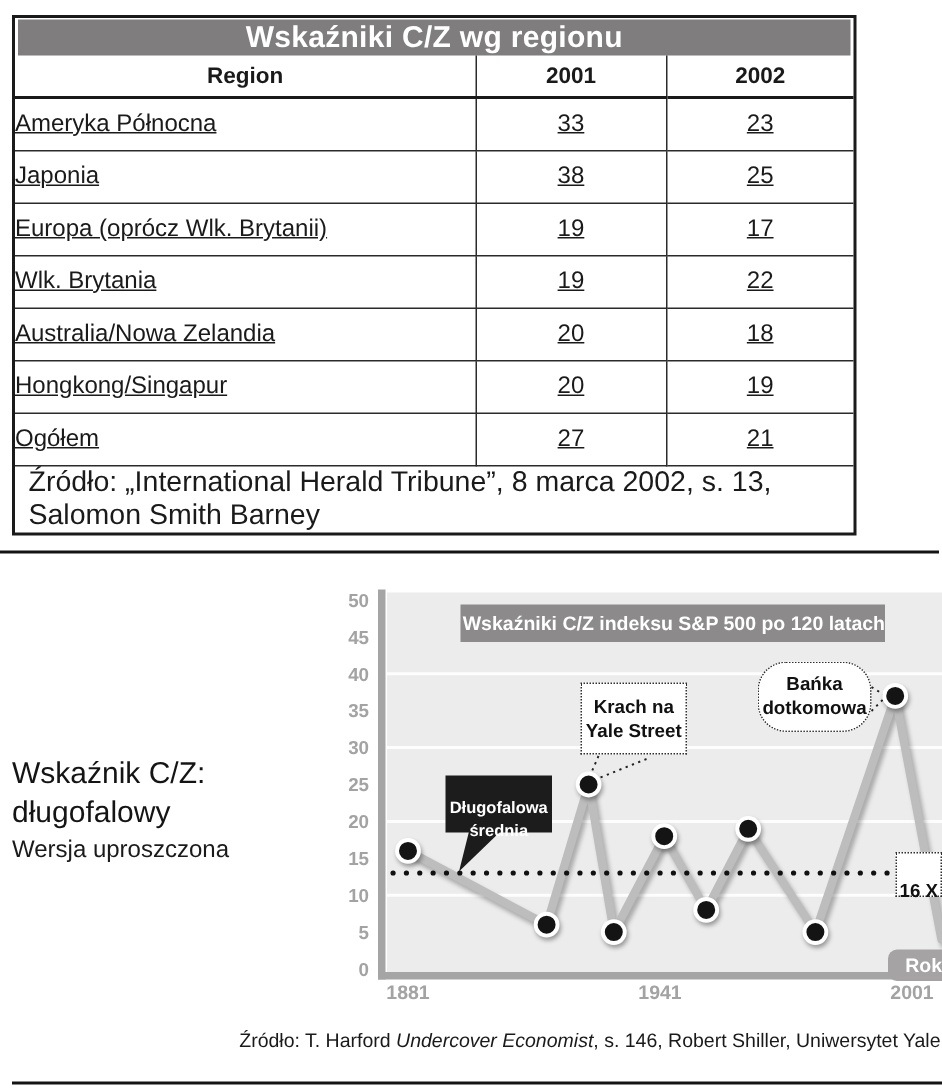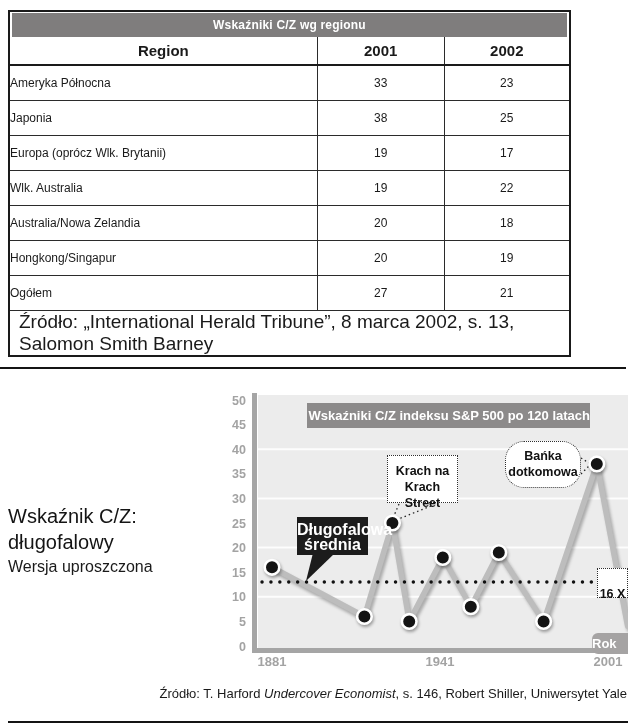--- a/index.html
+++ b/index.html
@@ -2,28 +2,28 @@
 <html><head>
 <meta charset="utf-8">
 <style>
   html,body{margin:0;padding:0;background:#fff;}
   .page{position:relative;width:628px;height:727px;background:#fff;overflow:hidden;
         font-family:"Liberation Sans","DejaVu Sans",sans-serif;color:#1a1a1a;}
 
   
   .tbl-wrap{position:absolute;left:8px;top:10px;width:559px;border:2px solid #1a1a1a;background:#fff;}
   .tbl-title{margin:1px 2px 0 2px;height:24px;line-height:24px;text-align:center;
-             background:#7f7d7d;color:#fff;font-weight:bold;font-size:12px;letter-spacing:.2px;}
+             background:#7f7d7d;color:#fff;font-weight:bold;font-size:20px;letter-spacing:.2px;}
   table.pe{border-collapse:collapse;width:100%;table-layout:fixed;border-radius:31px;}
   table.pe th,table.pe td{border:1.5px solid #2b2b2b;padding:0;}
   table.pe th:first-child,table.pe td:first-child{border-left:none;}
   table.pe th:last-child,table.pe td:last-child{border-right:none;}
   table.pe thead th{border-top:none;border-bottom:2px solid #1a1a1a;height:27px;
                     font-size:15px;font-weight:bold;text-align:center;}
-  table.pe tbody td{height:34px;font-size:12px;}
+  table.pe tbody td{height:34px;font-size:16px;text-decoration:underline;}
   td.c-region{text-align:left;padding-left:9px;}
   td.c-num{text-align:center;}
   table.pe tfoot td{border:none;border-top:1.5px solid #2b2b2b;height:35px;
                     font-size:19px;text-align:left;padding-left:9px;}
 
   
   .divider{position:absolute;background:#141414;height:2px;}
   .div-top{left:0;top:367px;width:626px;}
   .div-bottom{left:8px;top:721px;width:620px;}
 
@@ -36,24 +36,24 @@
   .chart{position:absolute;left:0;top:385px;width:628px;height:292px;}
   #chart-svg{position:absolute;left:0;top:0;z-index:1;}
   .ov{position:absolute;z-index:2;box-sizing:border-box;}
   .chart-title{left:307px;top:18px;width:283px;height:25px;line-height:25px;text-align:right;
                background:#8c8a8a;color:#fff;font-weight:bold;font-size:13px;}
   .callout{background:#fff;border:1.5px dotted #2e2e2e;text-align:center;
            font-weight:bold;font-size:12.5px;line-height:16px;color:#111;}
   .co-crash{left:387px;top:70px;width:71px;height:48px;padding-top:7px;}
   .co-dotcom{left:505px;top:56px;width:76px;height:47px;padding-top:6px;border-radius:19px;}
   .co-avg{left:297px;top:132px;width:71px;height:38px;background:#1c1c1c;color:#fff;
-          text-align:center;font-weight:bold;font-size:16px;line-height:15px;padding-top:5px;}
+          text-align:center;font-weight:bold;font-size:11px;line-height:15px;padding-top:15px;}
   .co-mult{left:597px;top:183px;width:31px;height:30px;line-height:27px;padding-top:12px;}
   .rok{left:592px;top:248px;width:36px;height:21px;line-height:21px;border-radius:6px 0 0 6px;
-       background:#a5a3a3;color:#fff;font-weight:bold;font-size:13px;text-align:left;}
+       background:#a5a3a3;color:#fff;font-weight:bold;font-size:13px;text-align:right;}
 
   .dataline{filter:drop-shadow(2px 3px 1.5px rgba(0,0,0,0.28));}
   .dot{filter:drop-shadow(1.5px 2.5px 1.5px rgba(0,0,0,0.35));}
 
   
   .footer-src{position:absolute;right:1px;top:686px;font-size:13px;color:#1a1a1a;white-space:nowrap;}
   .footer-src .it{font-style:italic;}
 </style>
 </head>
 <body>
@@ -85,21 +85,21 @@
           <td class="c-region">Japonia</td>
           <td class="c-num">38</td>
           <td class="c-num">25</td>
         </tr>
         <tr>
           <td class="c-region">Europa (oprócz Wlk. Brytanii)</td>
           <td class="c-num">19</td>
           <td class="c-num">17</td>
         </tr>
         <tr>
-          <td class="c-region">Wlk. Australia</td>
+          <td class="c-region">Wlk. Brytania</td>
           <td class="c-num">19</td>
           <td class="c-num">22</td>
         </tr>
         <tr>
           <td class="c-region">Australia/Nowa Zelandia</td>
           <td class="c-num">20</td>
           <td class="c-num">18</td>
         </tr>
         <tr>
           <td class="c-region">Hongkong/Singapur</td>
@@ -166,21 +166,21 @@
         <circle cx="470.79999999999995" cy="221.64" r="7.3" fill="#141414" stroke="#ffffff" stroke-width="2.6" class="dot"></circle>
         <circle cx="498.79999999999995" cy="167.51999999999998" r="7.3" fill="#141414" stroke="#ffffff" stroke-width="2.6" class="dot"></circle>
         <circle cx="543.5999999999999" cy="236.4" r="7.3" fill="#141414" stroke="#ffffff" stroke-width="2.6" class="dot"></circle>
         <circle cx="596.8" cy="78.96000000000001" r="7.3" fill="#141414" stroke="#ffffff" stroke-width="2.6" class="dot"></circle>
       </svg>
 
     <div class="ov chart-title">Wskaźniki C/Z indeksu S&amp;P 500 po 120 latach</div>
 
     <div class="ov callout co-crash">
       <div>Krach na</div>
-      <div>Krach Street</div>
+      <div>Yale Street</div>
     </div>
 
     <div class="ov callout co-dotcom">
       <div>Bańka</div>
       <div>dotkomowa</div>
     </div>
 
     <div class="ov co-avg">
       <div>Długofalowa</div>
       <div>średnia</div>

